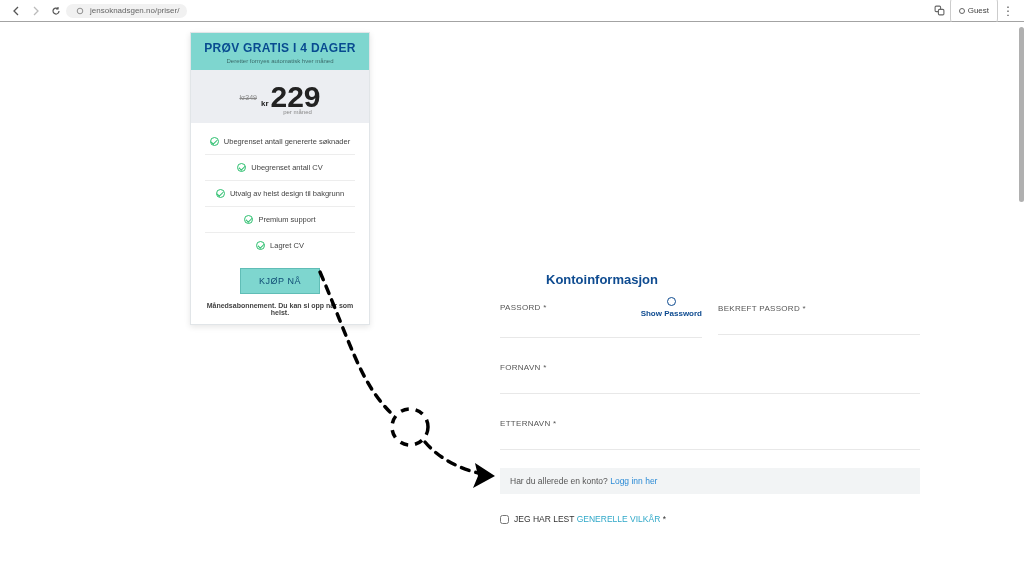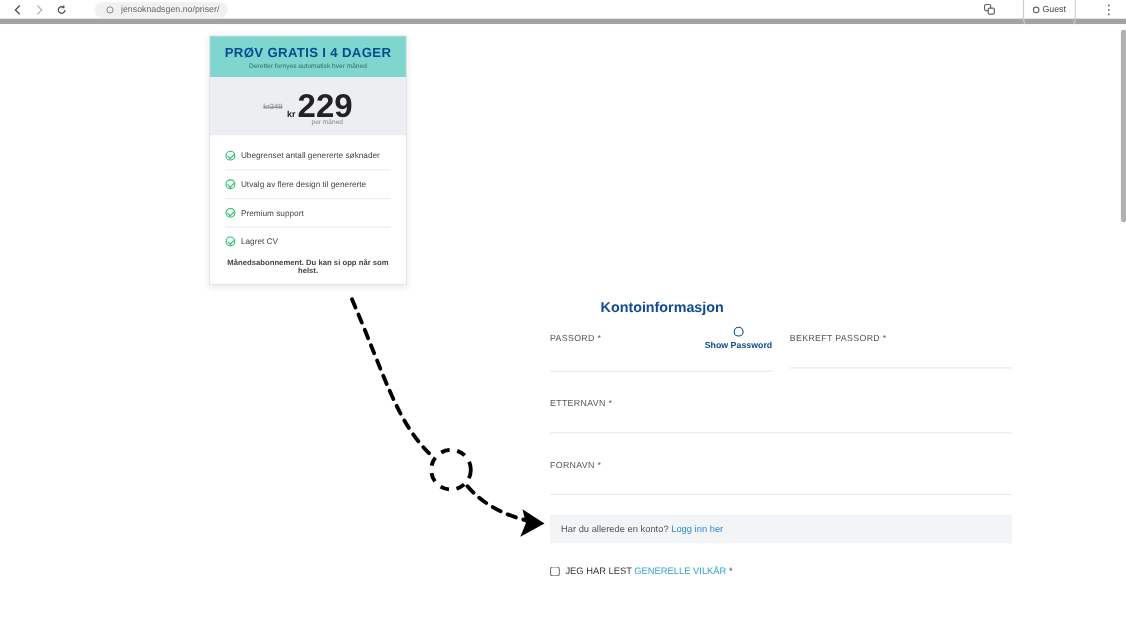--- a/index.html
+++ b/index.html
@@ -8,25 +8,25 @@
     background: #fff;
     width: 1024px;
     height: 585px;
     overflow: hidden;
     position: relative;
   }
   
   .browser-bar {
     height: 22px;
     background: #fff;
-    border-bottom: 5px solid #a3a3a3;
+    border-bottom: 1px solid #a3a3a3;
     display: flex;
     align-items: center;
     padding: 0 10px;
-    gap: 24px;
+    gap: 4px;
     font-size: 10px;
     color: #5a5a5a;
   }
   .nav-icons { display: flex; gap: 8px; align-items: center; }
   .nav-icon { width: 12px; height: 12px; display:flex; align-items:center; justify-content:center; color:#555; }
   .addr {
     flex: 0 0 auto;
     height: 14px;
     border-radius: 8px;
     background: #f1f1f1;
@@ -110,20 +110,21 @@
     font-size: 30px;
     line-height: 1;
   }
   .per { font-size:6px; color:#888; display:block; margin-top:-3px; margin-left:35px;}
   .features {
     padding: 6px 14px 4px;
   }
   .feature {
     display: flex;
     align-items: center;
+    justify-content: center;
     gap: 5px;
     font-size: 7.5px;
     color: #444;
     border-bottom: 1px solid #ededed;
     padding: 8px 0;
   }
   .feature:last-child { border-bottom:none; }
   .check {
     width: 9px; height:9px; border-radius:50%;
     border: 1.5px solid #2bbf6e;
@@ -289,30 +290,37 @@
       </div>
       <span class="per">per måned</span>
     </div>
     <div class="features">
       <div class="feature">
           <span class="check"></span>
           <span>Ubegrenset antall genererte søknader</span>
         </div>
       <div class="feature">
           <span class="check"></span>
-          <span>Utvalg av flere design til genererte</span>
+          <span>Ubegrenset antall CV</span>
+        </div>
+      <div class="feature">
+          <span class="check"></span>
+          <span>Utvalg av helst design til bakgrunn</span>
         </div>
       <div class="feature">
           <span class="check"></span>
           <span>Premium support</span>
         </div>
       <div class="feature">
           <span class="check"></span>
           <span>Lagret CV</span>
         </div>
+    </div>
+    <div class="buy-row">
+      <button class="buy-btn">KJØP NÅ</button>
     </div>
     <div class="footnote">Månedsabonnement. Du kan si opp når som helst.</div>
   </div>
 
   <div class="arrow-wrap">
     <svg width="230" height="235" viewBox="0 0 230 235">
       <path d="M30 10 C 60 80, 70 120, 100 150" stroke="#000" stroke-width="3.5" fill="none" stroke-dasharray="8 7" stroke-linecap="round"></path>
       <circle cx="120" cy="165" r="18" stroke="#000" stroke-width="3.5" fill="none" stroke-dasharray="8 7"></circle>
       <path d="M135 180 C 150 198, 175 210, 200 213" stroke="#000" stroke-width="3.5" fill="none" stroke-dasharray="8 7" stroke-linecap="round"></path>
       <path d="M205 214 L185 201 L188 214 L183 226 Z" fill="#000"></path>
@@ -334,28 +342,28 @@
         <input class="finput" type="password" style="">
       </div>
       <div class="field">
         <span class="flabel">BEKREFT PASSORD *</span>
         <input class="finput" type="password" style="">
       </div>
     </div>
 
     <div class="field-row">
       <div class="field full">
-        <span class="flabel">ETTERNAVN *</span>
+        <span class="flabel">FORNAVN *</span>
         <input class="finput" type="text" style="">
       </div>
     </div>
 
     <div class="field-row">
       <div class="field full">
-        <span class="flabel">FORNAVN *</span>
+        <span class="flabel">ETTERNAVN *</span>
         <input class="finput" type="text" style="">
       </div>
     </div>
 
 
     <div class="login-bar">
       <span>Har du allerede en konto? </span><a>Logg inn her</a>
     </div>
 
     <div class="terms-row">

